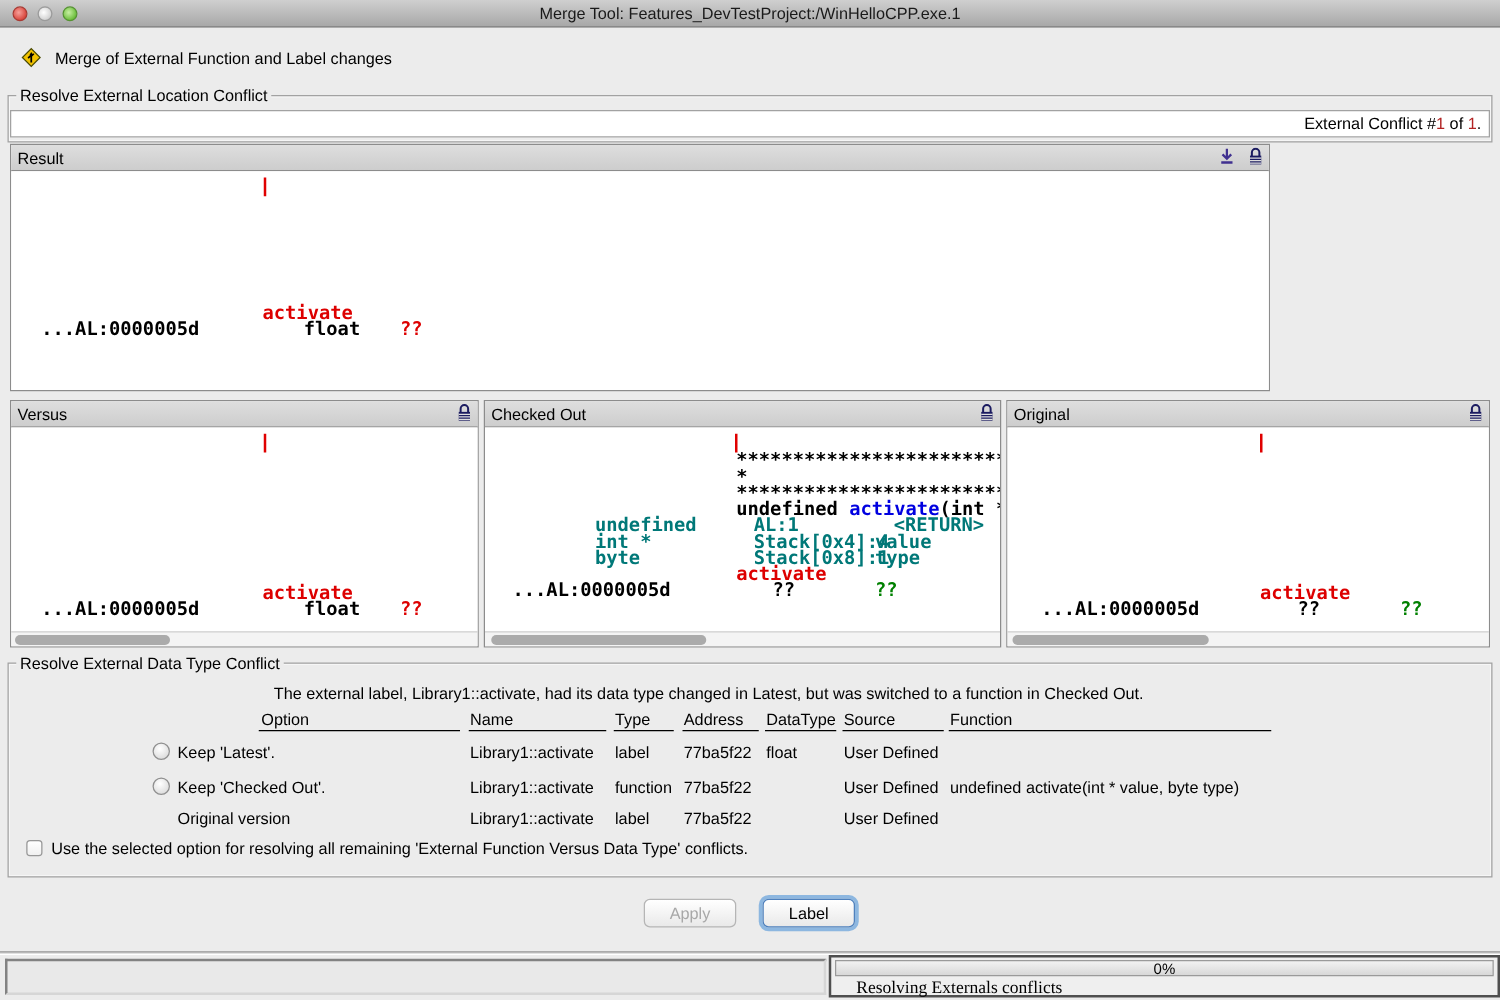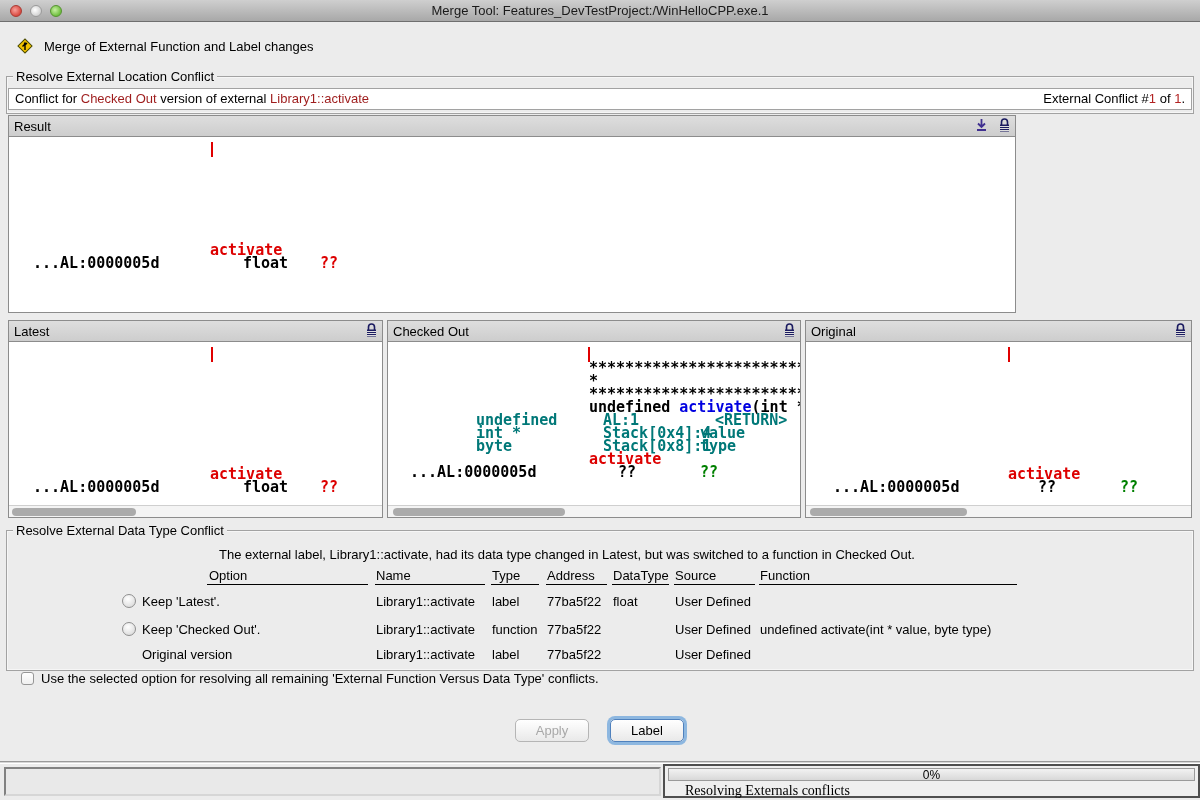--- a/index.html
+++ b/index.html
@@ -96,23 +96,20 @@
       <path d="M9 4.5 L7.6 7 L10.4 7 Z" fill="#000"></path>
     </svg>
   </span>
   <span class="txt">Merge of External Function and Label changes</span>
 </div>
 
 <div class="groupbox" style="left:6px;top:76px;width:1188px;height:38px;">
   <span class="legend">Resolve External Location Conflict</span>
 </div>
 <div class="conflict-strip">
-  <span class="left">
-    <span>Conflict for </span><span class="dk-red">Checked Out</span><span> version of external </span><span class="dk-red">Library1::activate</span>
-  </span>
   <span class="right">
     <span>External Conflict #</span><span class="red-num">1</span><span> of </span><span class="red-num">1</span><span>.</span>
   </span>
 </div>
 
 <div class="panel" style="left:8px;top:115px;width:1008px;height:198px;">
   <div class="panel-header">
     <span class="ph-title">Result</span>
     <span class="ph-icons">
       <span>
@@ -134,21 +131,21 @@
     <div class="cursor" style="left:202px;top:5px;"></div>
     <div class="lst red" style="left:201px;top:107px;">activate</div>
     <div class="lst" style="left:24px;top:120px;">...AL:0000005d</div>
     <div class="lst" style="left:234px;top:120px;">float</div>
     <div class="lst red" style="left:311px;top:120px;">??</div>
   </div>
 </div>
 
 <div class="panel" style="left:8px;top:320px;width:375px;height:198px;">
   <div class="panel-header">
-    <span class="ph-title">Latest</span>
+    <span class="ph-title">Versus</span>
     <span class="ph-icons">
       <span>
         <svg width="13" height="15" viewBox="0 0 13 15">
           <path d="M3.5 7 L3.5 4 A3 3 0 0 1 9.5 4 L9.5 7" stroke="#1b1b60" stroke-width="1.6" fill="none"></path>
           <rect x="2" y="6.5" width="9" height="7" fill="#1b1b60"></rect>
           <path d="M2 8.5 h9 M2 10.5 h9 M2 12.5 h9" stroke="#dedede" stroke-width="1"></path>
         </svg>
       </span>
     </span>
   </div>
@@ -224,21 +221,21 @@
     <div class="lst red" style="left:202px;top:126px;">activate</div>
     <div class="lst" style="left:27px;top:139px;">...AL:0000005d</div>
     <div class="lst" style="left:232px;top:139px;">??</div>
     <div class="lst green" style="left:314px;top:139px;">??</div>
   </div>
   <div class="hscroll">
     <div class="hthumb" style="left:4px;width:157px;"></div>
   </div>
 </div>
 
-<div class="groupbox" style="left:6px;top:530px;width:1188px;height:141px;">
+<div class="groupbox" style="left:6px;top:530px;width:1188px;height:172px;">
   <span class="legend">Resolve External Data Type Conflict</span>
 
   <div class="desc" style="left:212px;top:16px;">The external label, Library1::activate, had its data type changed in Latest, but was switched to a function in Checked Out.</div>
 
   <div class="thead" style="left:202px;top:37px;">Option</div>
   <div class="thead" style="left:369px;top:37px;">Name</div>
   <div class="thead" style="left:485px;top:37px;">Type</div>
   <div class="thead" style="left:540px;top:37px;">Address</div>
   <div class="thead" style="left:606px;top:37px;">DataType</div>
   <div class="thead" style="left:668px;top:37px;">Source</div>

